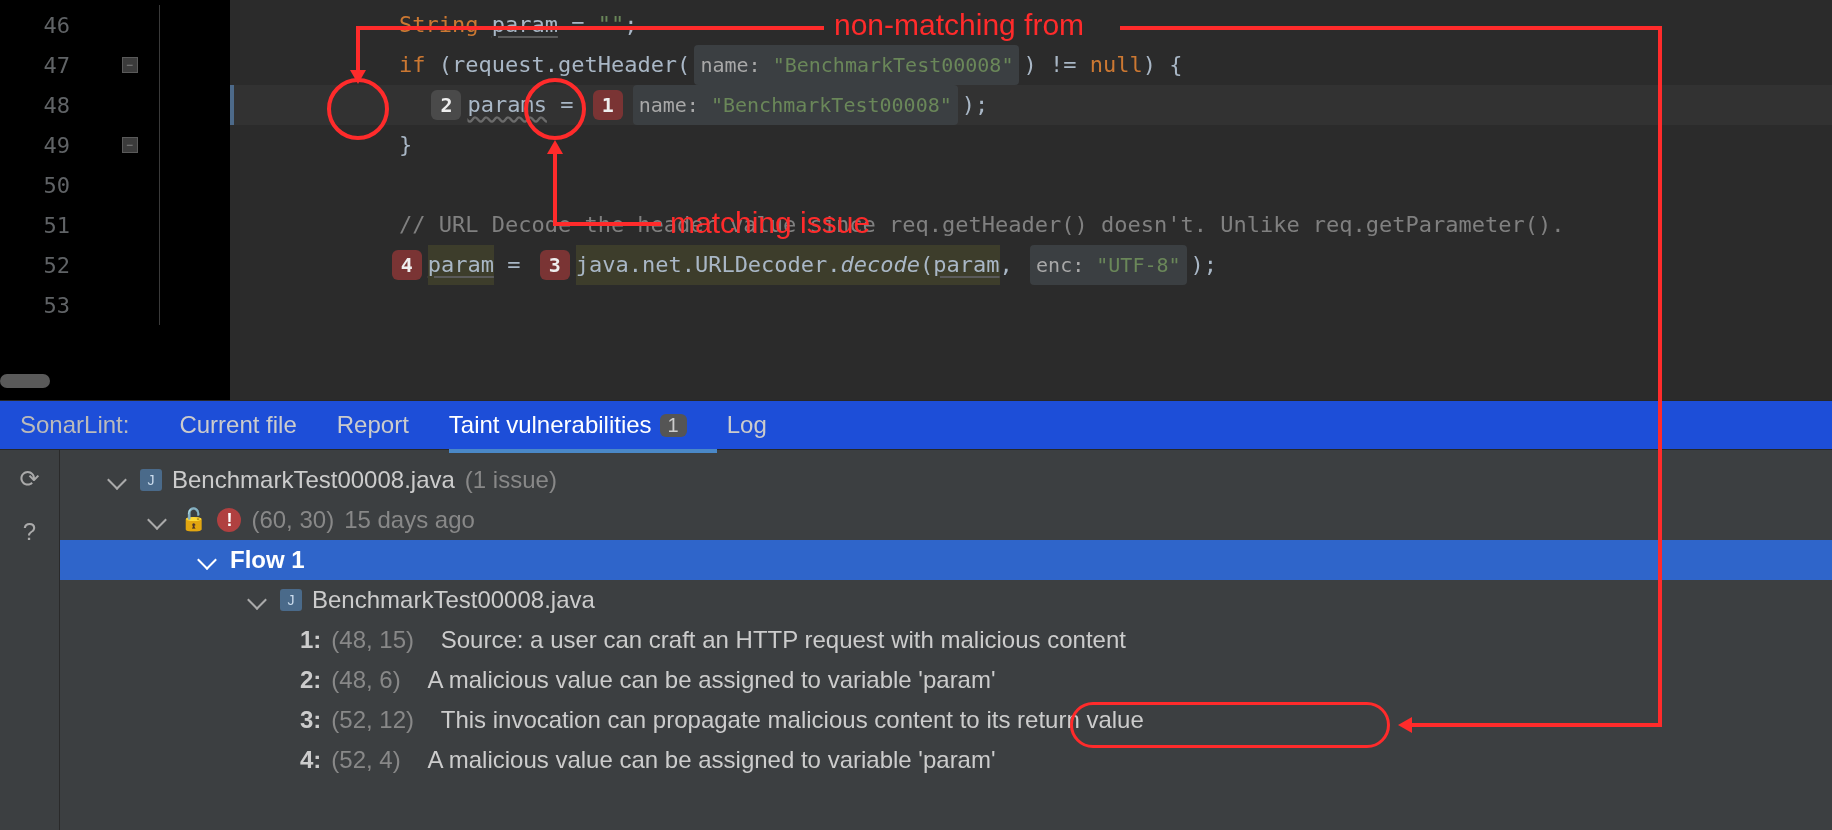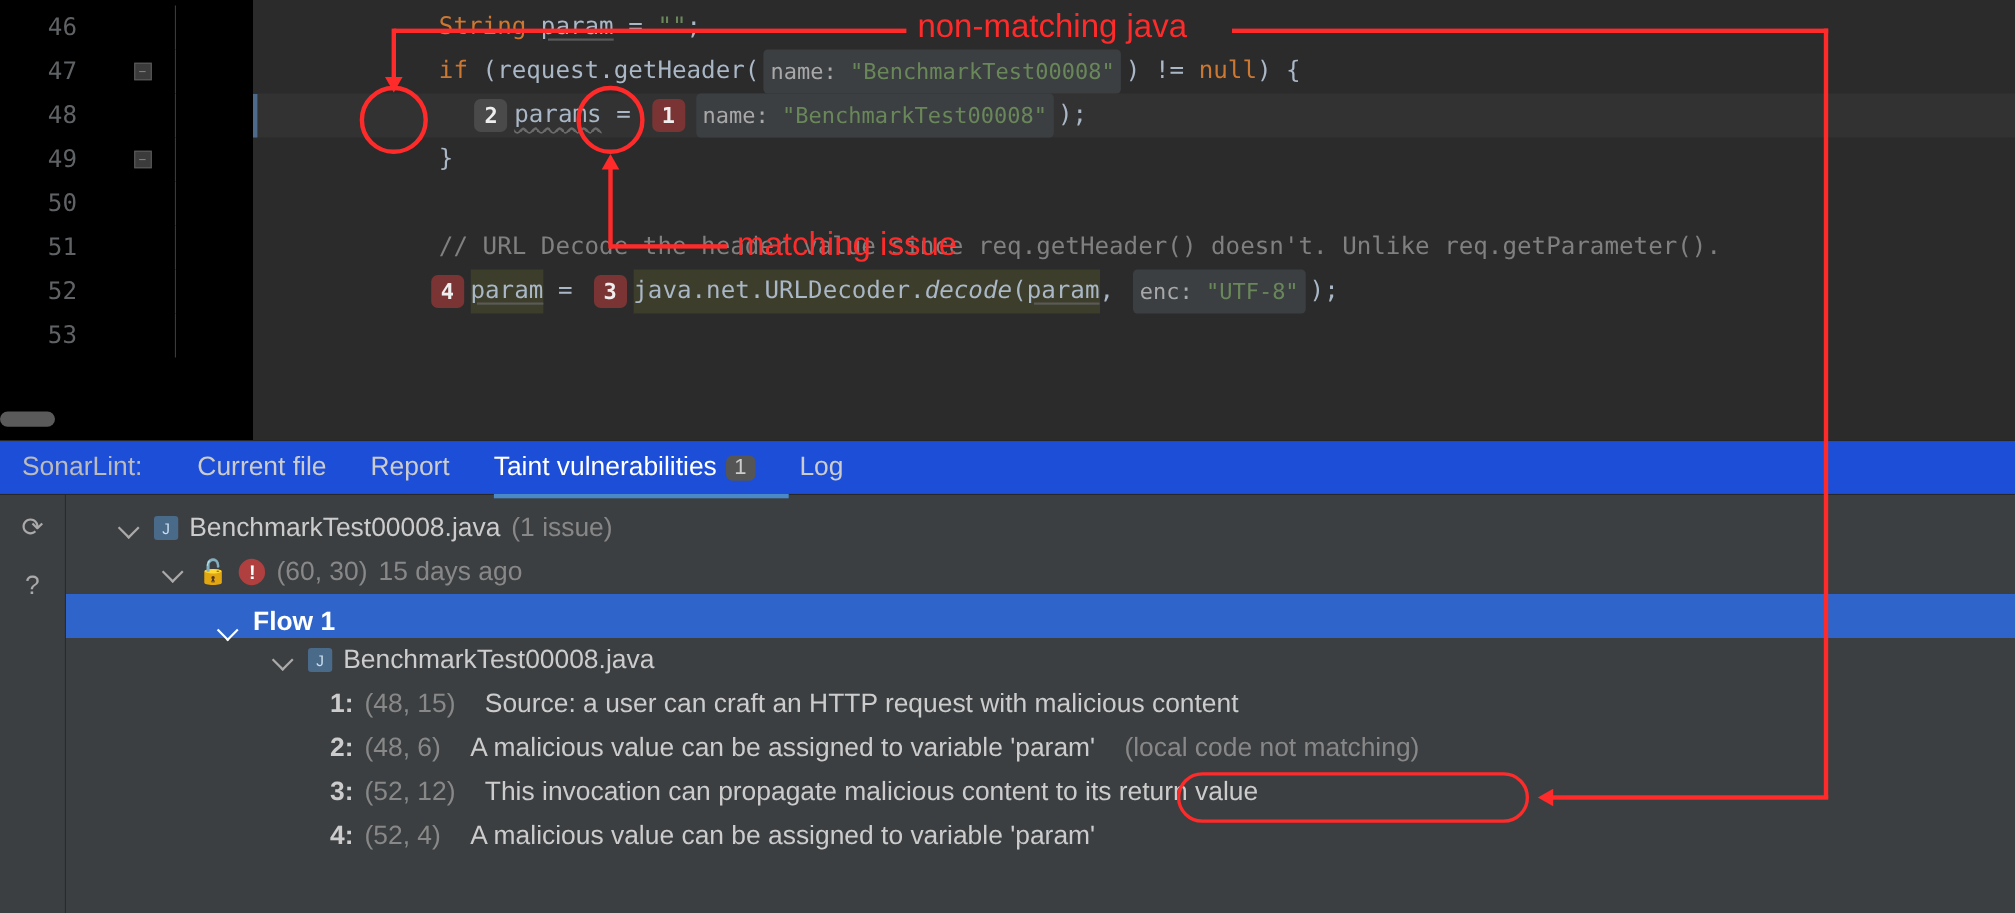--- a/index.html
+++ b/index.html
@@ -58,21 +58,21 @@
 .panel-tabs .active::after { content:""; position:absolute; left:0; right:-30px; bottom:-14px; height:4px; background:#4a88c7; }
 .panel-tabs .title { color:#bbb; margin-right:10px;}
 .badge-count { background:#555; color:#ccc; border-radius:6px; padding:0 8px; font-size:20px;}
 
 .panel-body { display:flex; height:380px; width:100%;}
 .panel-side { width:60px; background:#3c3f41; display:flex; flex-direction:column; align-items:center; padding-top:15px; gap:25px; border-right:1px solid #2a2a2a;}
 .panel-side .ico { color:#aaa; font-size:24px; cursor:pointer;}
 .tree { flex:1; background:#3c3f41; padding-top:10px; font-size:24px; color:#ccc; overflow:hidden;}
 .tree-row { display:flex; align-items:center; height:40px; padding-left:20px; gap:10px; }
 .tree-row.sel { background:#2f65ca; color:#fff; }
-.indent1 { padding-left: 50px;} .indent2 { padding-left: 90px;} .indent3 { padding-left: 140px; align-items: flex-end;} .indent4 { padding-left: 190px;} .indent5 { padding-left: 240px;}
+.indent1 { padding-left: 50px;} .indent2 { padding-left: 90px;} .indent3 { padding-left: 140px;} .indent4 { padding-left: 190px;} .indent5 { padding-left: 240px;}
 .chev { display:inline-block; width:14px; height:14px; border-right:2px solid #aaa; border-bottom:2px solid #aaa; transform:rotate(45deg); margin-right:6px; }
 .file-ico { display:inline-flex; width:22px; height:22px; background:#4a6a8a; border-radius:3px; align-items:center; justify-content:center; font-size:14px; color:#cde; }
 .lock-ico { color:#cc7832; font-size:22px;}
 .err-ico { display:inline-block; width:24px; height:24px; border-radius:50%; background:#b04040; color:#fff; text-align:center; line-height:24px; font-size:18px; font-weight:bold;}
 .dim { color:#888; }
 .scroll-thumb { position:absolute; left:0; top: 374px; width:50px; height:14px; background:#5a5a5a; border-radius:7px; }
 </style>
 </head>
 <body>
 
@@ -121,21 +121,21 @@
     <div class="code-line"><span>            </span><span class="kw">if </span><span>(request.getHeader(</span><span class="hint"><span>name:</span><span class="str"> "BenchmarkTest00008"</span></span><span>) != </span><span class="kw">null</span><span>) {</span></div>
     <div class="code-line hl"><span>              </span><span class="badge badge-grey">2</span><span class="wavy">params</span><span> = </span><span class="badge badge-red">1</span><span class="hint"><span>name:</span><span class="str"> "BenchmarkTest00008"</span></span><span>);</span></div>
     <div class="code-line"><span>            </span><span>}</span></div>
     <div class="code-line"></div>
     <div class="code-line"><span>            </span><span class="cm">// URL Decode the header value since req.getHeader() doesn't. Unlike req.getParameter().</span></div>
     <div class="code-line"><span>           </span><span class="badge badge-red">4</span><span class="u decode-bg">param</span><span> = </span><span class="badge badge-red">3</span><span class="decode-bg"><span>java.net.URLDecoder.</span><span class="it">decode</span><span>(</span><span class="u">param</span></span><span>, </span><span class="hint"><span>enc:</span><span class="str"> "UTF-8"</span></span><span>);</span></div>
     <div class="code-line"></div>
   </div>
 </div>
 
-<div class="annot" style="left:834px; top:8px;">non-matching java</div>
+<div class="annot" style="left:834px; top:8px;">non-matching from</div>
 <div class="annot" style="left:670px; top:206px;">matching issue</div>
 
 <div class="annot-circle" style="left:327px; top:78px; width:62px; height:62px;"></div>
 <div class="annot-circle" style="left:524px; top:78px; width:62px; height:62px;"></div>
 
 <div class="annot-line" style="left:358px; top:26px; width:466px; height:4px;"></div>
 <div class="annot-line" style="left:356px; top:26px; width:4px; height:46px;"></div>
 <div class="arrowhead down" style="left:350px; top:70px;"></div>
 
 <div class="annot-line" style="left:1120px; top:26px; width:542px; height:4px;"></div>
@@ -193,21 +193,20 @@
         <span class="dim">(48, 15)</span>
         <span>&nbsp;</span>
         <span>Source: a user can craft an HTTP request with malicious content</span>
       </div>
       <div class="tree-row indent5">
         <b>2:</b>
         <span class="dim">(48, 6)</span>
         <span>&nbsp;</span>
         <span>A malicious value can be assigned to variable 'param'</span>
         <span>&nbsp;</span>
-        <span class="dim">(local code not matching)</span>
       </div>
       <div class="tree-row indent5">
         <b>3:</b>
         <span class="dim">(52, 12)</span>
         <span>&nbsp;</span>
         <span>This invocation can propagate malicious content to its return value</span>
       </div>
       <div class="tree-row indent5">
         <b>4:</b>
         <span class="dim">(52, 4)</span>

